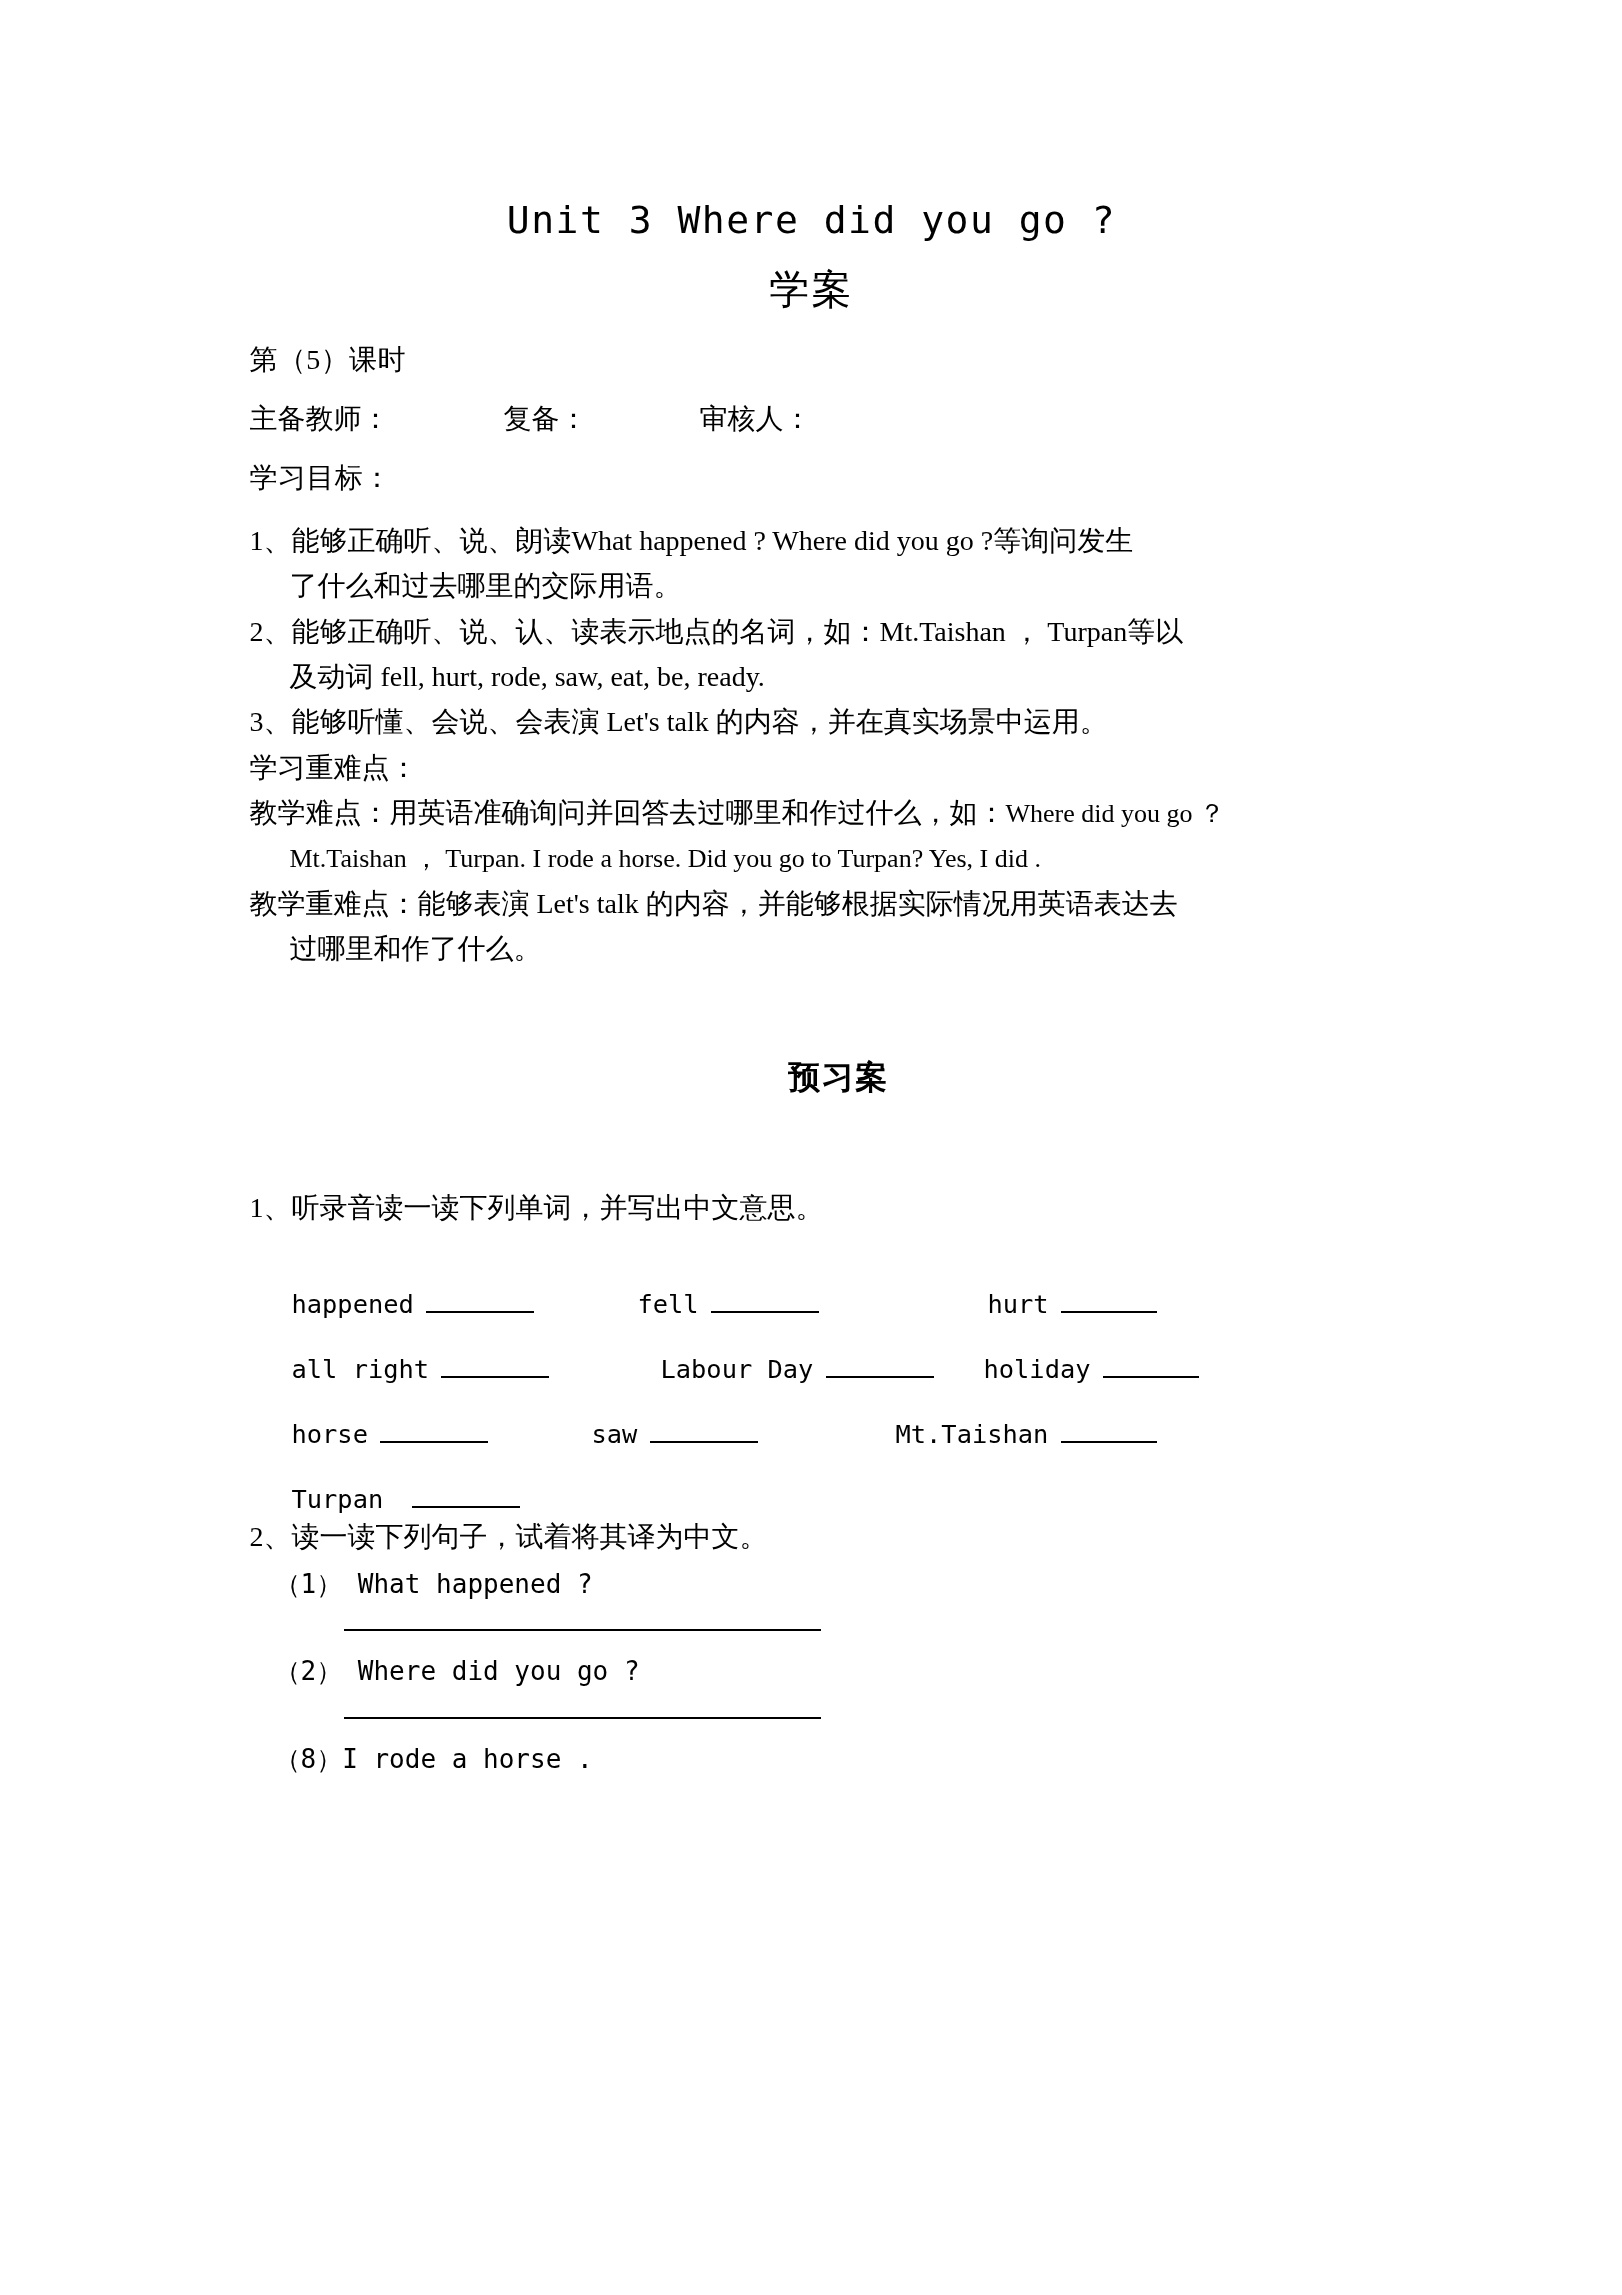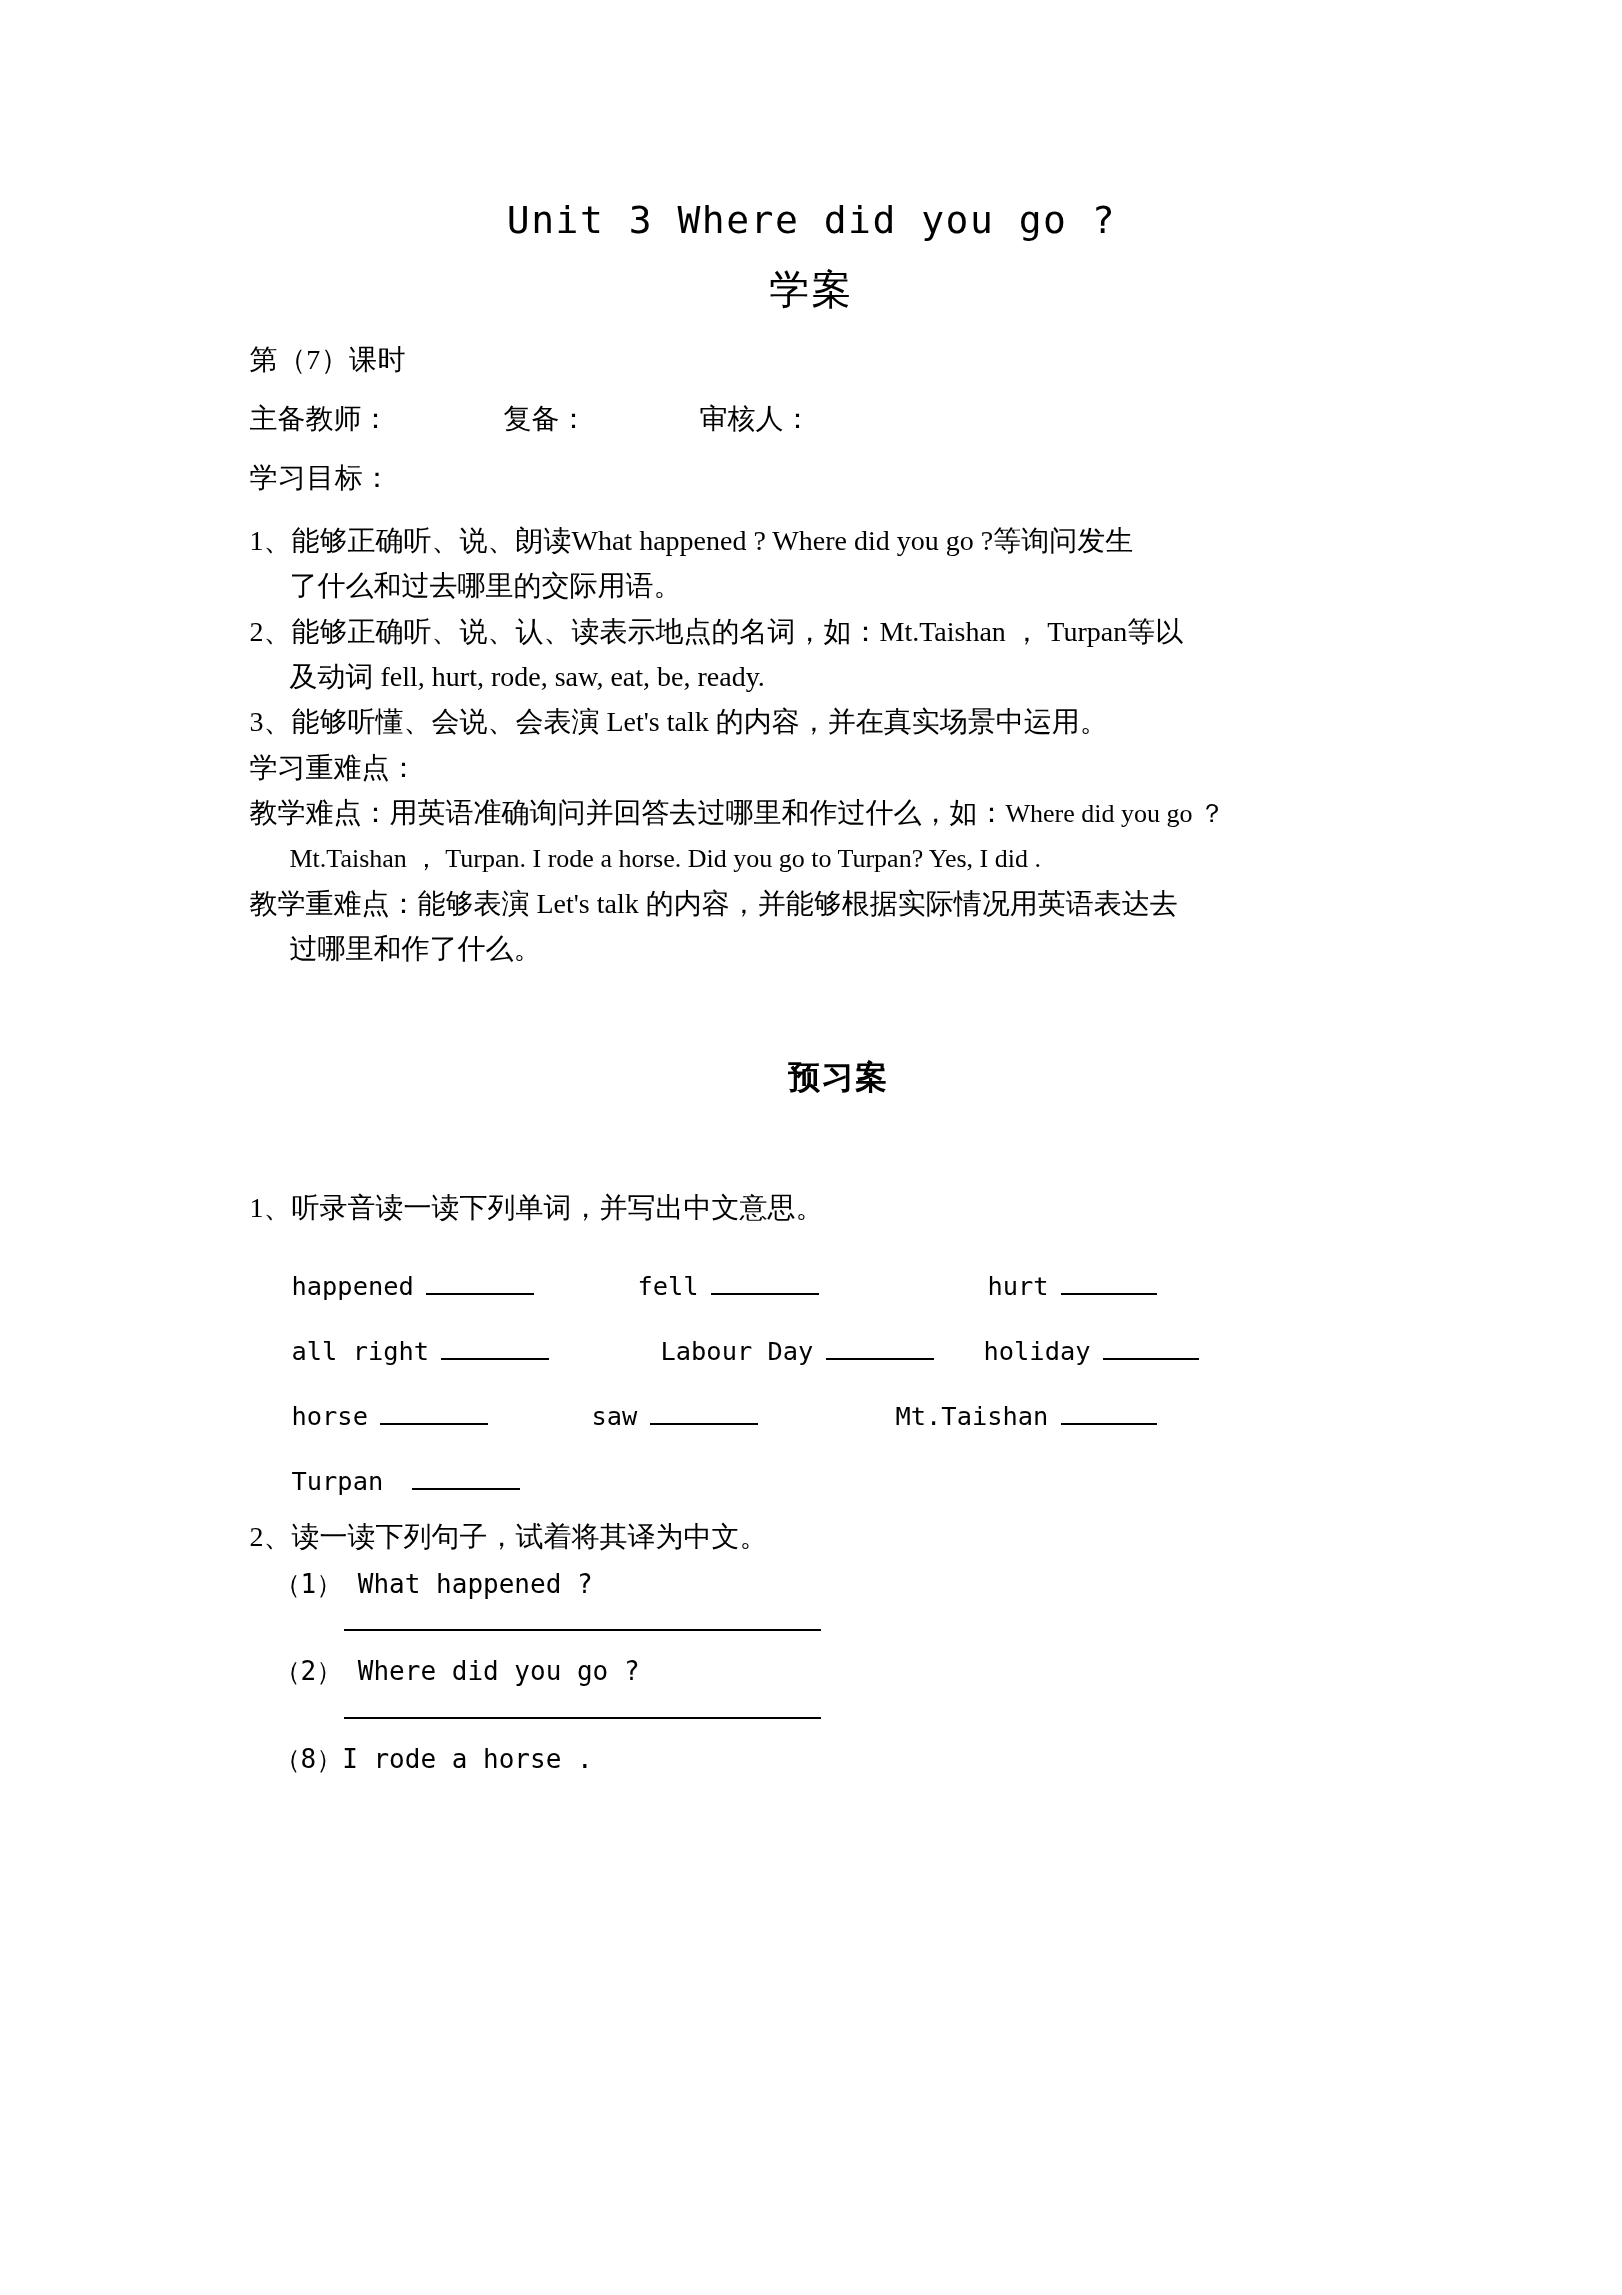--- a/index.html
+++ b/index.html
@@ -105,21 +105,21 @@
     margin: 0;
   }
 
   
   .words {
     padding-left: 42px;
     padding-top: 23px;
   }
   .word-row {
     display: flex;
-    align-items: center;
+    align-items: flex-end;
     font-family: "DejaVu Sans Mono", "Liberation Mono", monospace;
     font-size: 25.4px;
     height: 65px;
   }
   .word-cell {
     display: flex;
     align-items: baseline;
     white-space: nowrap;
   }
   .word-label { margin-right: 12.3px; }
@@ -169,21 +169,21 @@
 
 <div class="page">
 
   <h1 class="doc-title">Unit 3 Where did you go ?</h1>
   <h2 class="doc-subtitle">学案</h2>
 
   <div class="spacer-md"></div>
 
   <div class="content">
 
-    <p class="line">第（7）课时</p>
+    <p class="line">第（5）课时</p>
 
     <div class="spacer-sm"></div>
 
     <div class="row-meta">
       <span class="m1">主备教师：</span>
       <span class="m2">复备：</span>
       <span class="m3">审核人：</span>
     </div>
 
     <div class="spacer-sm"></div>

